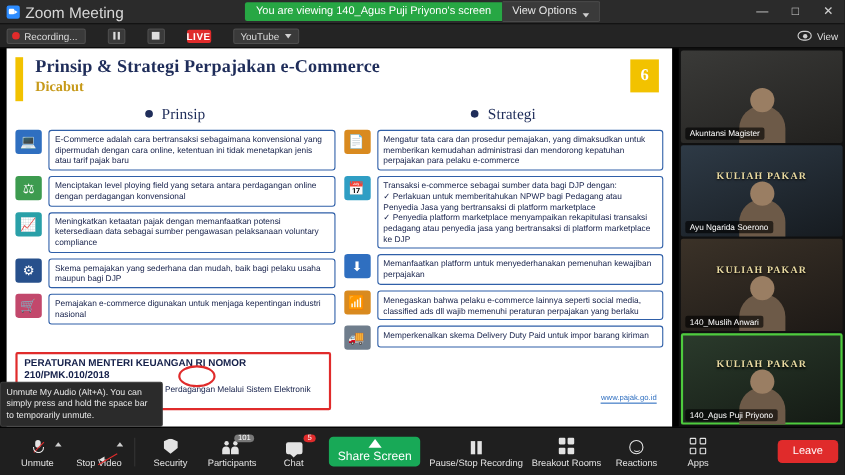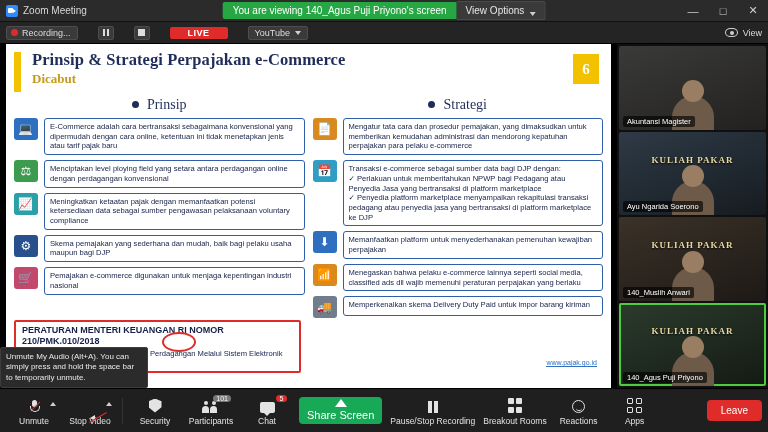--- a/index.html
+++ b/index.html
@@ -22,21 +22,21 @@
     display: inline-block; position: relative;
   }
   .tb-zoomicon::after {
     content: ""; position: absolute; left: 2px; top: 3.5px; width: 5px; height: 5px;
     background: #fff; border-radius: 1px;
   }
   .tb-zoomicon::before {
     content: ""; position: absolute; left: 7px; top: 4px; border-left: 3px solid #fff;
     border-top: 2.5px solid transparent; border-bottom: 2.5px solid transparent;
   }
-  .tb-title { color: #d8d8d8; font-size: 10px; }
+  .tb-title { color: #d8d8d8; font-size: 14px; }
   .tb-center {
     position: absolute; left: 50%; transform: translateX(-50%);
     display: flex; align-items: center; gap: 0;
   }
   .sharing-banner {
     background: #27a744; color: #fff; font-size: 10px; padding: 3px 10px;
     white-space: nowrap; border-radius: 2px 0 0 2px;
   }
   .view-options {
     background: #3a3a3a; color: #e6e6e6; font-size: 10px; padding: 3px 9px;
@@ -66,21 +66,21 @@
   .rec-dot { width: 7px; height: 7px; border-radius: 50%; background: #e02b2b; }
   .sq-btn {
     width: 16px; height: 14px; background: #3a3a3a; border: 1px solid #4d4d4d;
     border-radius: 2px; display: flex; align-items: center; justify-content: center;
   }
   .sq-btn .bar { width: 2px; height: 7px; background: #ddd; }
   .sq-btn .bar + .bar { margin-left: 2px; }
   .stop-sq { width: 7px; height: 7px; background: #ddd; }
   .live-badge {
     background: #e02b2b; color: #fff; font-size: 9px; font-weight: bold;
-    padding: 1px 18px; border-radius: 2px; letter-spacing: .5px;
+    padding: 1px 0; border-radius: 2px; letter-spacing: .5px;
   }
   .yt-select {
     display: flex; align-items: center; gap: 5px; background: #3a3a3a;
     border: 1px solid #4d4d4d; border-radius: 2px; padding: 1px 6px; color: #ddd; font-size: 9px;
   }
   .subbar-right { margin-left: auto; display: flex; align-items: center; gap: 5px; color: #ddd; font-size: 9px; }
   .eye-ic {
     width: 13px; height: 9px; border: 1px solid #cfcfcf; border-radius: 50% / 60%;
     position: relative;
   }

